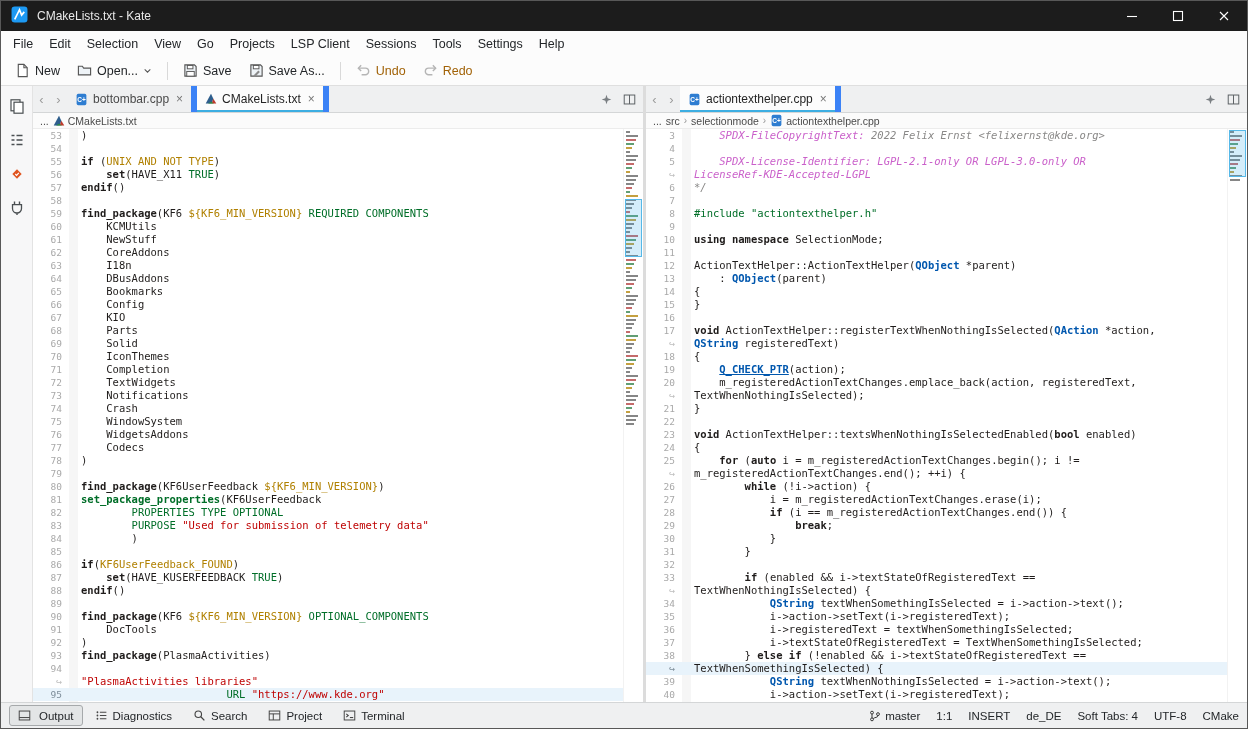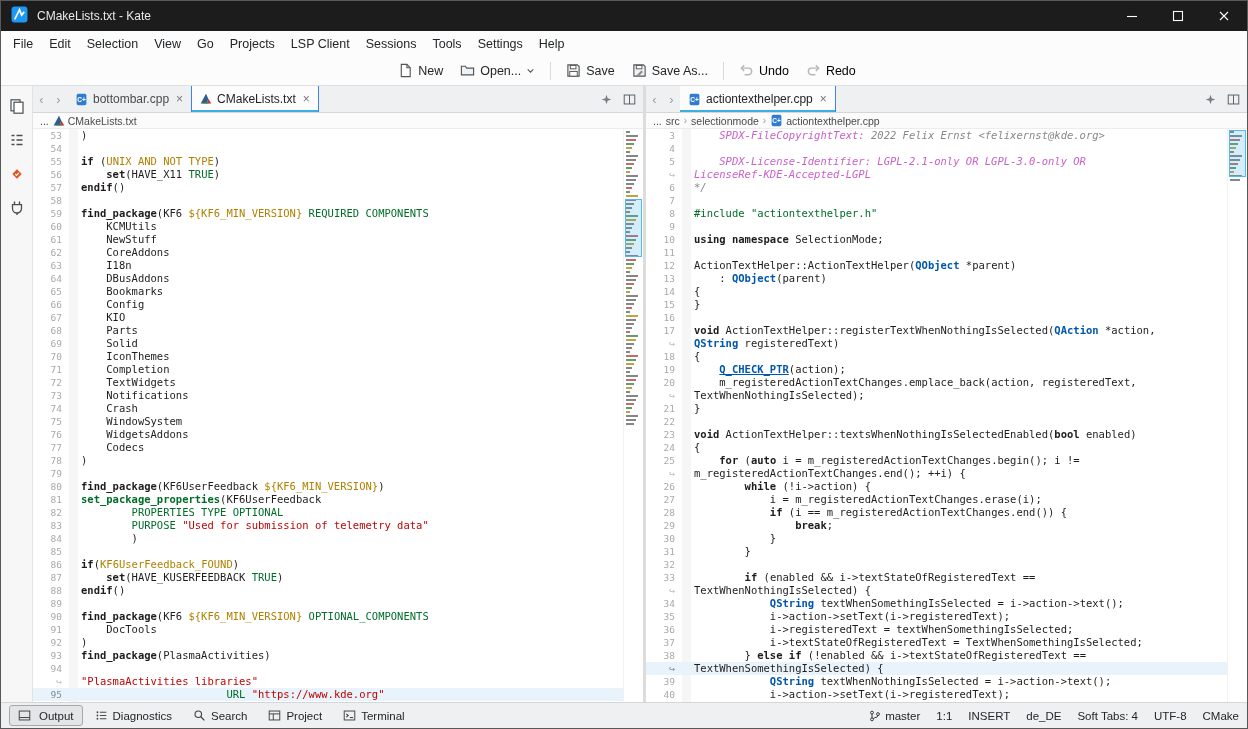--- a/index.html
+++ b/index.html
@@ -9,39 +9,39 @@
 
   
   .titlebar { flex:0 0 30px; background:#1c1c1c; display:flex; align-items:center; padding-left:10px; }
   .titlebar .title { color:#e9e9e9; font-size:12px; margin-left:9px; }
   .win-controls { margin-left:auto; display:flex; height:100%; }
   .wbtn { width:46px; display:flex; align-items:center; justify-content:center; }
 
   
   .menubar { flex:0 0 25px; display:flex; align-items:center; padding-left:4px; background:#fcfcfc; font-size:12.5px; color:#232629; }
   .menu-item { padding:3px 8px; border-radius:3px; }
-  .toolbar { flex:0 0 30px; display:flex; align-items:center; padding-left:6px; gap:1px; border-bottom:1px solid #dfdfdf; font-size:12.5px; color:#232629; background:#fcfcfc;justify-content:center; }
+  .toolbar { flex:0 0 30px; display:flex; align-items:center; padding-left:6px; gap:1px; border-bottom:1px solid #dfdfdf; font-size:12.5px; color:#232629; background:#fcfcfc; }
   .tb-btn { display:flex; align-items:center; gap:5px; padding:4px 8px; border-radius:3px; }
-  .tb-btn.disabled { color:#000000; }
+  .tb-btn.disabled { color:#a16207; }
   .tb-sep { width:1px; height:18px; background:#d9d9d9; margin:0 6px; }
 
   .main { flex:1 1 auto; display:flex; min-height:0; }
   .sidebar { flex:0 0 32px; border-right:1px solid #e3e3e3; background:#f7f7f8; display:flex; flex-direction:column; align-items:center; padding-top:8px; gap:10px; }
   .side-btn { width:24px; height:24px; display:flex; align-items:center; justify-content:center; border-radius:3px; }
 
   .panes { flex:1; display:flex; min-width:0; }
   .pane { display:flex; flex-direction:column; min-width:0; background:#fff; }
   #pane-0 { flex:0 0 610px; width:610px; }
   #pane-1 { flex:1; }
   .splitter { flex:0 0 3px; background:#dcdcdc; }
 
   .tabbar { flex:0 0 27px; background:#eff0f1; border-bottom:1px solid #d4d6d7; display:flex; align-items:stretch; font-size:12px; }
   .nav { width:17px; display:flex; align-items:center; justify-content:center; color:#9b9b9b; font-size:13px; }
   .tabs { display:flex; }
-  .tab { display:flex; align-items:center; gap:5px; padding:0 8px; border-right:1px solid #3b82f6; position:relative; color:#4a4a4a; }
+  .tab { display:flex; align-items:center; gap:5px; padding:0 8px; border-right:6px solid #3b82f6; position:relative; color:#4a4a4a; }
   .tab.active { background:#fcfcfc; color:#242424; }
   .tab.active::after { content:""; position:absolute; left:0; right:0; bottom:0; height:2px; background:#3daee2; }
   .tab-close { color:#777; font-size:12px; margin-left:2px; }
   .tab-actions { margin-left:auto; display:flex; align-items:center; gap:3px; padding-right:4px; }
   .tact { width:20px; height:20px; display:flex; align-items:center; justify-content:center; }
 
   .breadcrumb { flex:0 0 16px; background:#fbfbfb; border-bottom:1px solid #ececec; display:flex; align-items:center; font-size:10.5px; color:#4a4a4a; padding-left:7px; gap:4px; }
   .crumb-sep { color:#999; font-size:10px; }
   .crumb-item { display:flex; align-items:center; gap:3px; }
 

